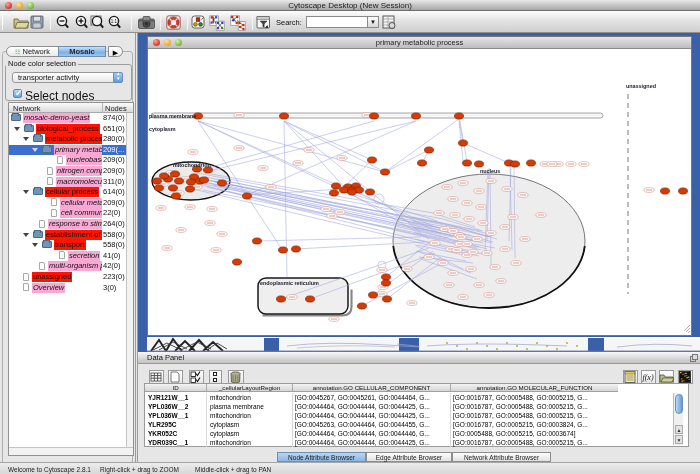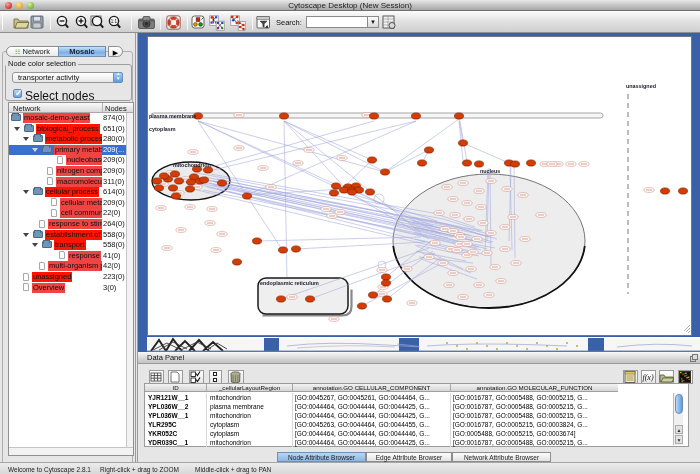--- a/index.html
+++ b/index.html
@@ -39,21 +39,21 @@
 #dd-step {position:absolute; left:113px; top:39px; width:10px; height:11px; border-radius:2px; background:linear-gradient(#a8cdf4,#5e9bdd); border:1px solid #6a8fbc;}
 #checkbox {position:absolute; left:13px; top:56px; width:9px; height:9px; background:linear-gradient(#bcd9f6,#66a3e0); border:1px solid #5d86b5; border-radius:2px;}
 #cb-lbl {position:absolute; left:25px; top:56px; font-size:12px; color:#111;}
 
 #tree {position:absolute; left:8px; top:69px; width:126px; height:354px; background:#fff; border:1px solid #919191;}
 #tree-head {position:absolute; left:0; top:0; width:124px; height:10px; background:linear-gradient(#fafafa,#dadada); border-bottom:1px solid #a8a8a8; font-size:7.5px; color:#222;}
 #tree-rows {position:absolute; left:0; top:10px; width:124px;}
 .trow {position:absolute; left:0; width:124px; height:10.6px; font-size:7.5px; color:#111; white-space:nowrap;}
 .trow .lbl {position:absolute; top:0; height:10px; line-height:10px; padding:0 1px; overflow:hidden;}
 .trow .val {position:absolute; left:94px; top:0; height:10px; line-height:10px;}
-.g {background:#ef4444;}
+.g {background:#f9a8d4;font-style:italic;}
 .r {background:#ff1400;}
 .arr {position:absolute; top:3px; width:0; height:0; border-left:3px solid transparent; border-right:3px solid transparent; border-top:4px solid #444;}
 .fold {position:absolute; top:1px; width:10px; height:7px; background:#7195b8; border:1px solid #4a6b88; border-radius:1px;}
 .fold:before {content:""; position:absolute; left:0; top:-2px; width:5px; height:2px; background:#7195b8; border:1px solid #4a6b88; border-bottom:none;}
 .file {position:absolute; top:0.5px; width:6px; height:8px; background:#fdfdfd; border:1px solid #a8a8a8; border-radius:0 2px 0 0;}
 #tree-vsb {position:absolute; right:0; top:10px; width:7px; height:335px; background:#f2f2f2; border-left:1px solid #c5c5c5;}
 #tree-hsb {position:absolute; left:0; bottom:0; width:124px; height:8px; background:#f2f2f2; border-top:1px solid #c5c5c5;}
 
 
 #desktop {left:137px; top:33px; width:563px; height:319px; background:#3a60a8; border-left:1px solid #9b9b9b;}
@@ -280,21 +280,21 @@
             <div class="val" style="">558(0)</div>
           </div>
           <div class="trow" style="top:127.2px;">
             <div class="arr" style="left:23px;"></div>
             <div class="fold" style="left:33px;"></div>
             <div class="lbl r" style="left:45px; max-width:48px;">transport</div>
             <div class="val" style="">558(0)</div>
           </div>
           <div class="trow" style="top:137.8px;">
             <div class="file" style="left:50px;"></div>
-            <div class="lbl g" style="left:59px; max-width:34px;">response</div>
+            <div class="lbl g" style="left:59px; max-width:34px;">secretion</div>
             <div class="val" style="">41(0)</div>
           </div>
           <div class="trow" style="top:148.4px;">
             <div class="file" style="left:30px;"></div>
             <div class="lbl g" style="left:39px; max-width:54px;">multi-organism pro</div>
             <div class="val" style="">42(0)</div>
           </div>
           <div class="trow" style="top:159.0px;">
             <div class="file" style="left:14px;"></div>
             <div class="lbl r" style="left:23px; max-width:70px;">unassigned</div>
@@ -334,20 +334,26 @@
           <circle cx="380" cy="12" r="0.9" fill="#b8a520"></circle>
           <circle cx="390" cy="6" r="0.9" fill="#b8a520"></circle>
           <circle cx="400" cy="9" r="0.9" fill="#b8a520"></circle>
           <circle cx="410" cy="12" r="0.9" fill="#b8a520"></circle>
           <circle cx="420" cy="6" r="0.9" fill="#b8a520"></circle>
           <circle cx="430" cy="9" r="0.9" fill="#b8a520"></circle>
           <path d="M470,10 Q510,5 545,9" fill="none" stroke="#99a0d8" stroke-width="0.7"></path>
           <rect x="0" y="13.6" width="554" height="1.4" fill="#5a77a8"></rect>
         </svg></div>
     <div id="netwin">
+      <div id="nw-title">
+        <div class="tl" style="left:5px; background:radial-gradient(circle at 35% 30%, #f6a49c, #dd4338 60%, #b5271e);"></div>
+        <div class="tl" style="left:16px; background:radial-gradient(circle at 35% 30%, #fbe2a0, #eeaf3a 60%, #cf8b1c);"></div>
+        <div class="tl" style="left:27px; background:radial-gradient(circle at 35% 30%, #d2f3a5, #84c043 60%, #5f9a28);"></div>
+        primary metabolic process
+      </div>
       <div style="position:absolute; left:0; top:12px; width:543px; height:286px;">
         <svg id="netsvg" width="543" height="286" viewBox="147 48 543 286">
             <rect x="147" y="48" width="543" height="286" fill="#ffffff"></rect>
             <rect x="150" y="112" width="452" height="5" rx="2.5" fill="#f6f6f6" stroke="#909090" stroke-width="0.8"></rect>
             <ellipse cx="190" cy="180" rx="39" ry="19" fill="#ebebeb" stroke="#111" stroke-width="1.4"></ellipse>
             <ellipse cx="488" cy="240" rx="96" ry="67" fill="#ededed" stroke="#555" stroke-width="0.8"></ellipse>
             <clipPath id="nb">
               <rect x="386" y="245" width="204" height="70"></rect>
             </clipPath>
             <ellipse cx="488" cy="240" rx="96" ry="67" fill="none" stroke="#111" stroke-width="1.8" clip-path="url(#nb)"></ellipse>

